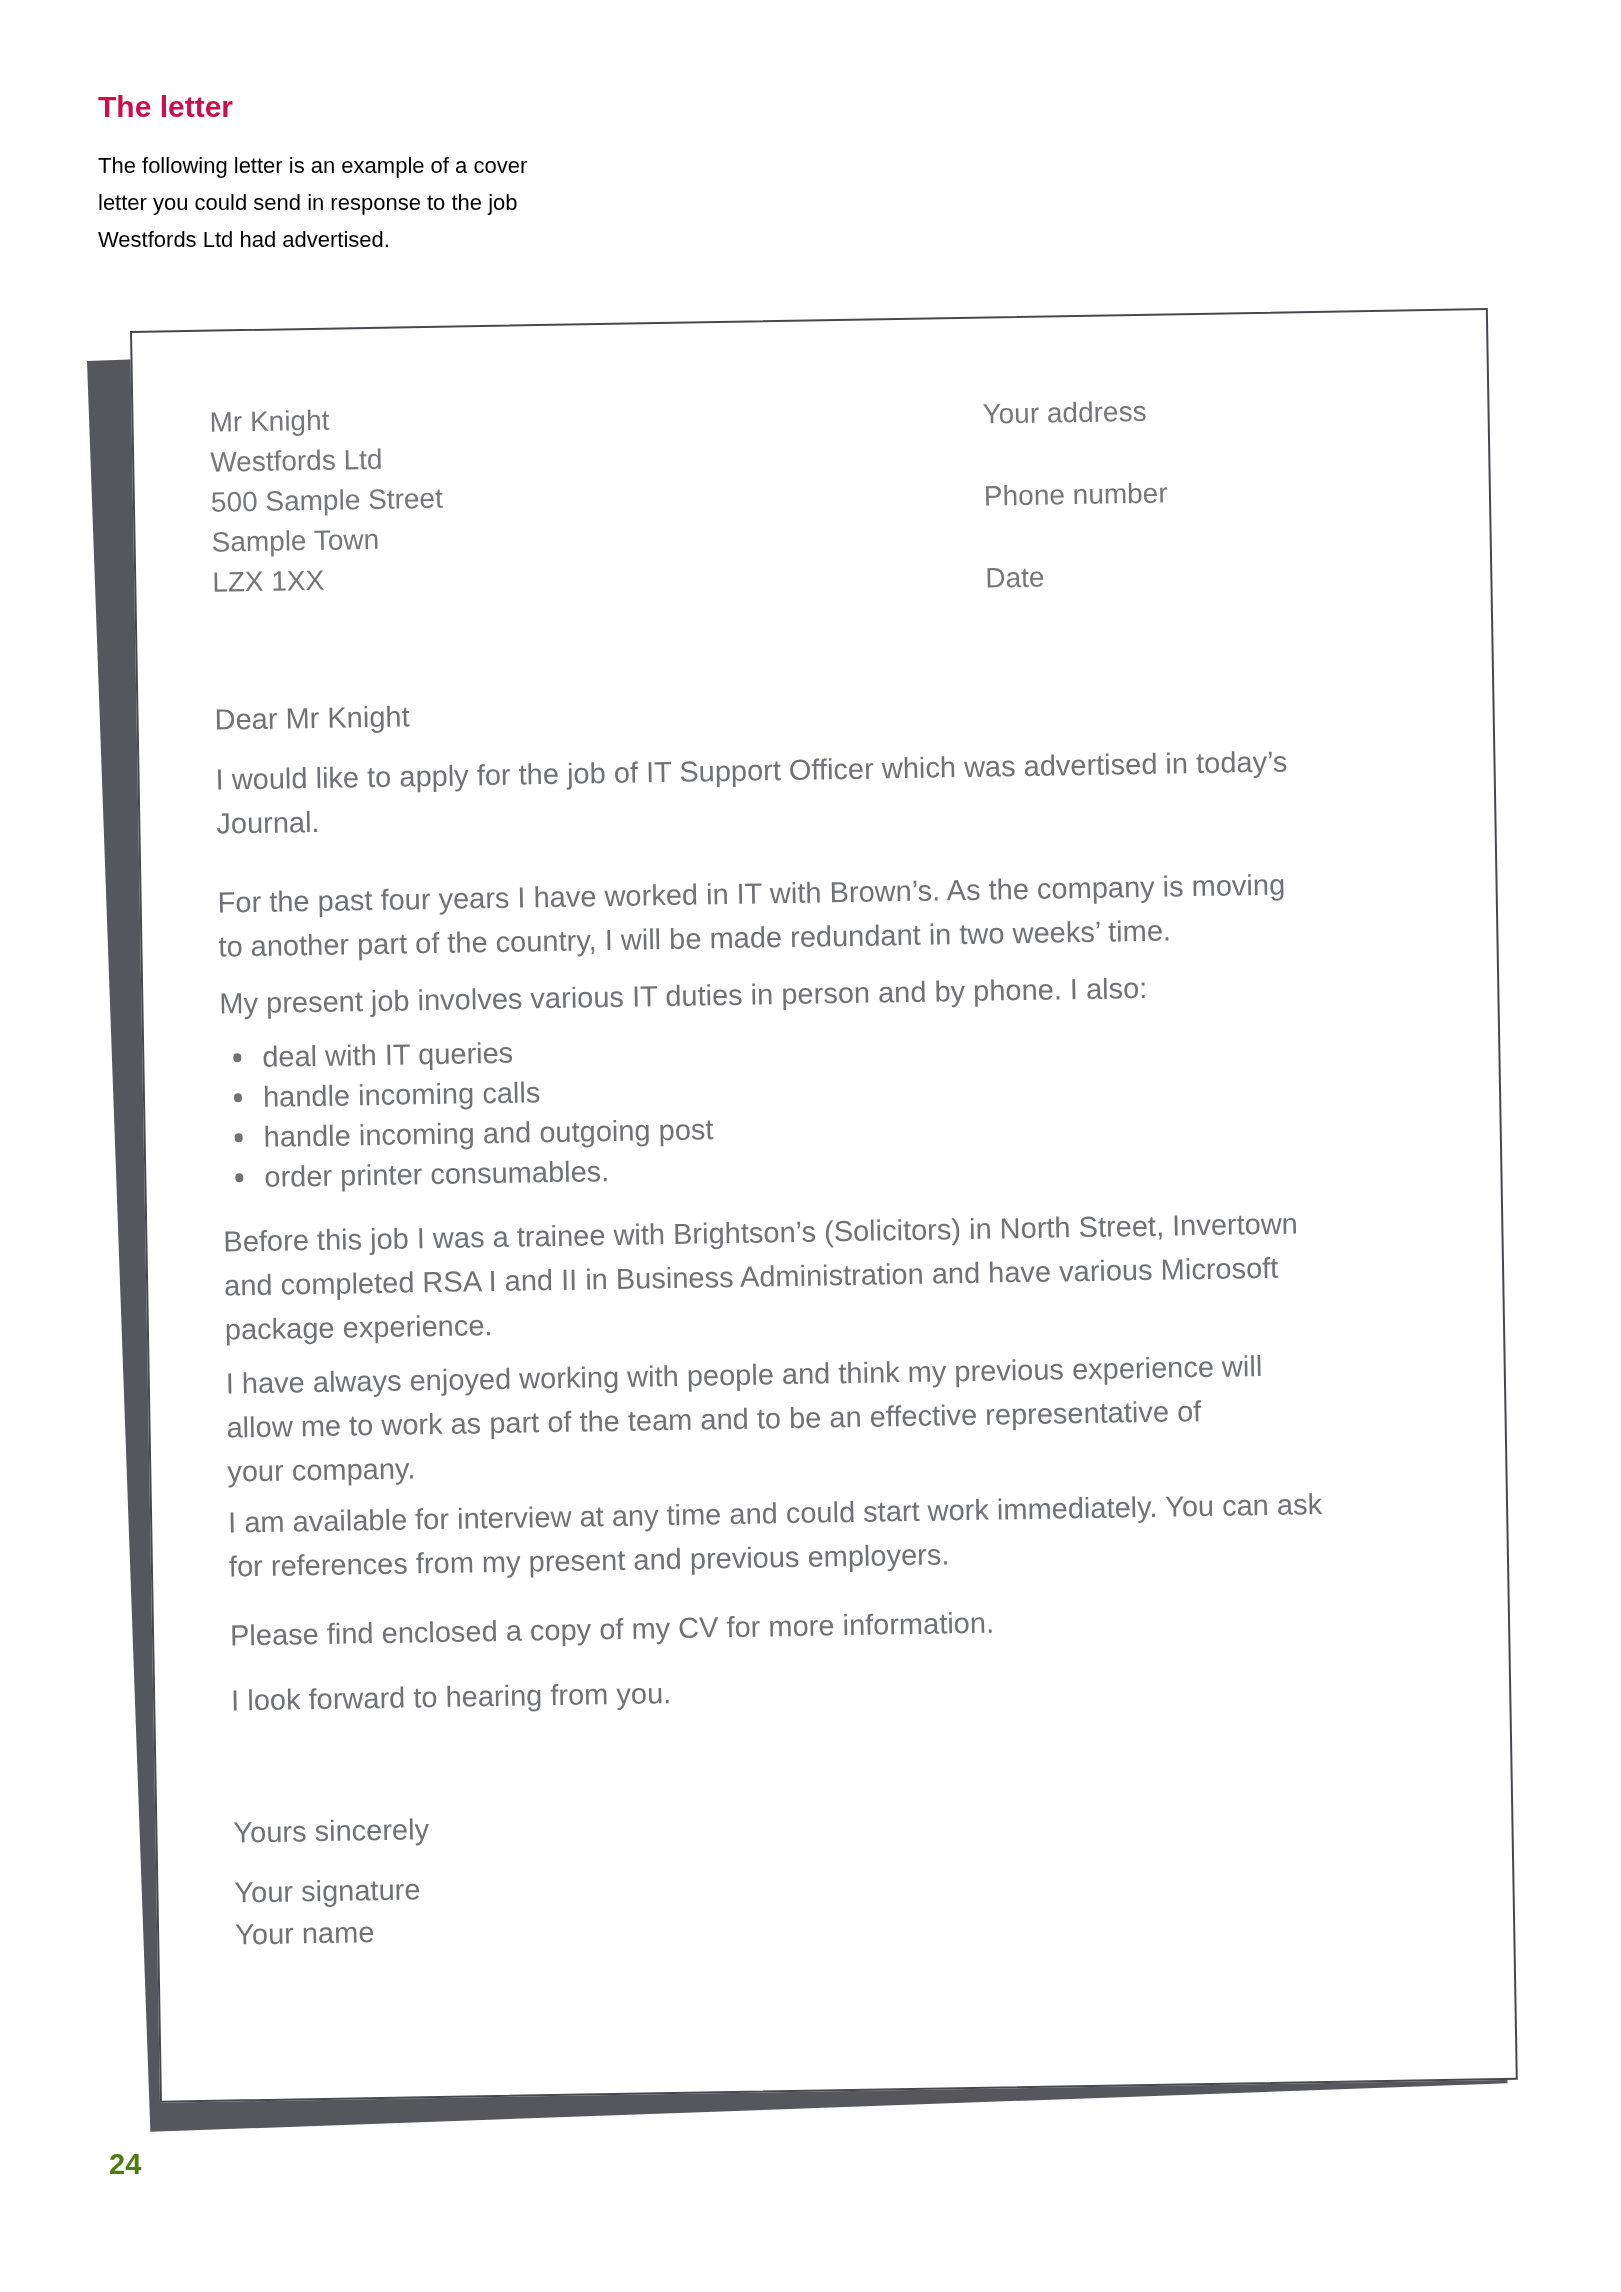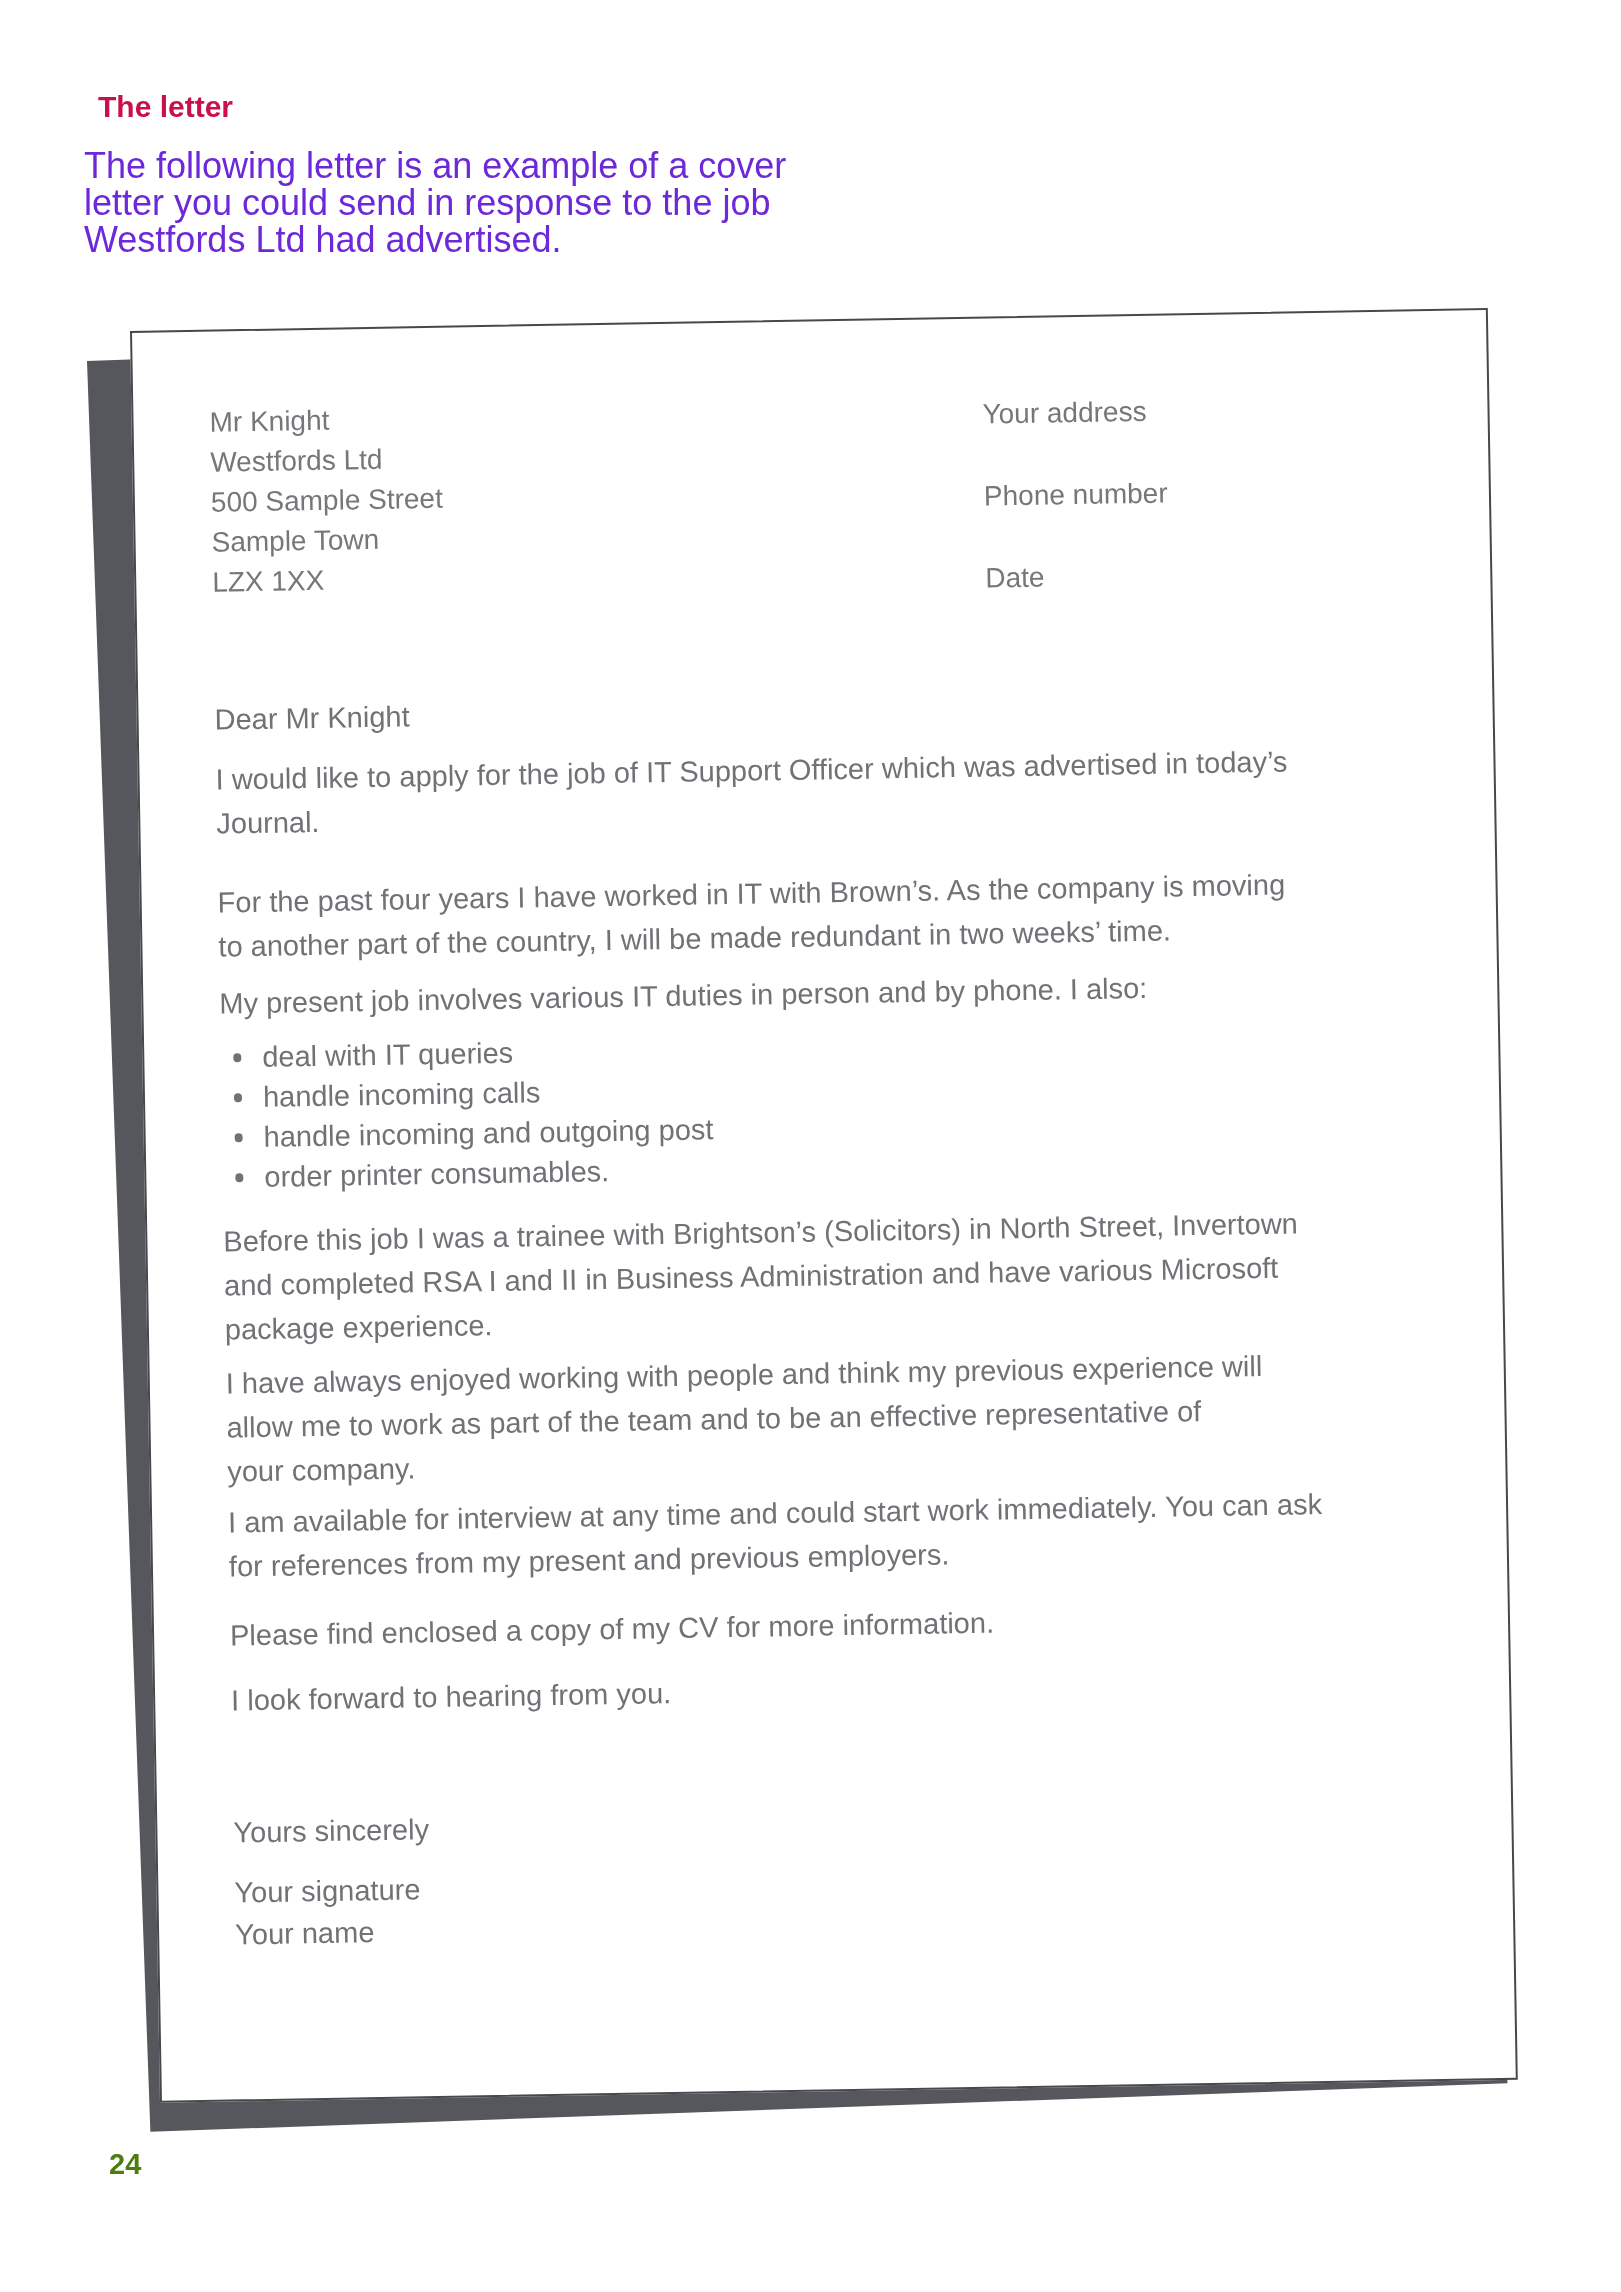--- a/index.html
+++ b/index.html
@@ -21,25 +21,25 @@
     position: absolute;
     left: 98px;
     top: 90px;
     font-size: 30px;
     font-weight: 700;
     color: #c9104a;
     letter-spacing: 0;
   }
   .intro-text {
     position: absolute;
-    left: 84px;
+    left: 98px;
     top: 147px;
-    font-size: 36px;
+    font-size: 22px;
     line-height: 37px;
-    color: #6d28d9;
+    color: #000000;
     white-space: pre;
   }
   
   .shadow-page {
     position: absolute;
     left: 87px;
     top: 361px;
     width: 1358px;
     height: 1772px;
     background: #55575c;

